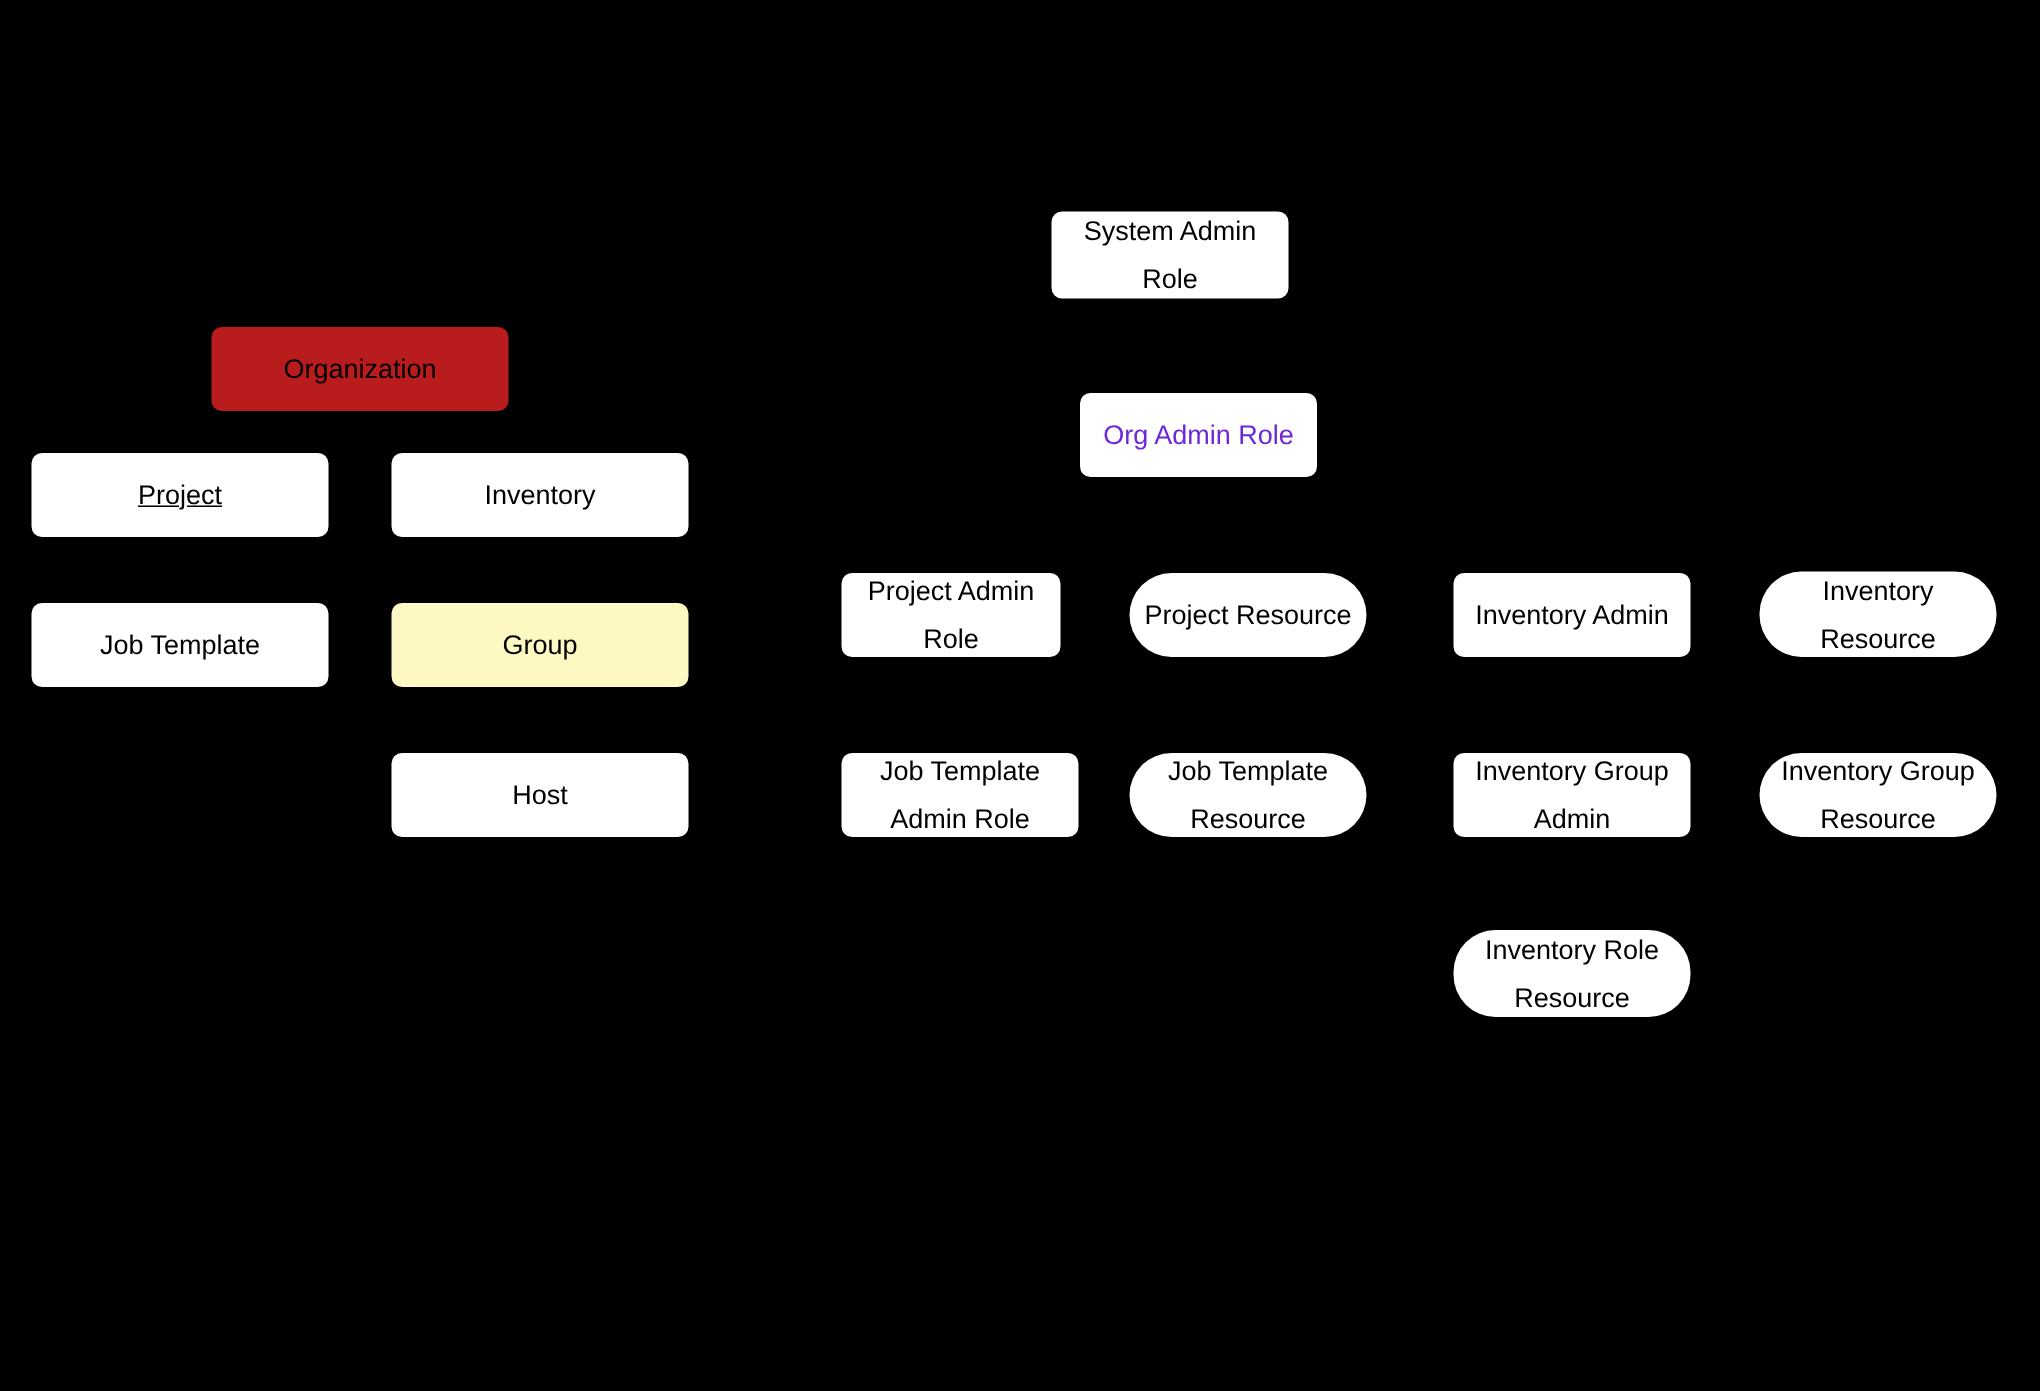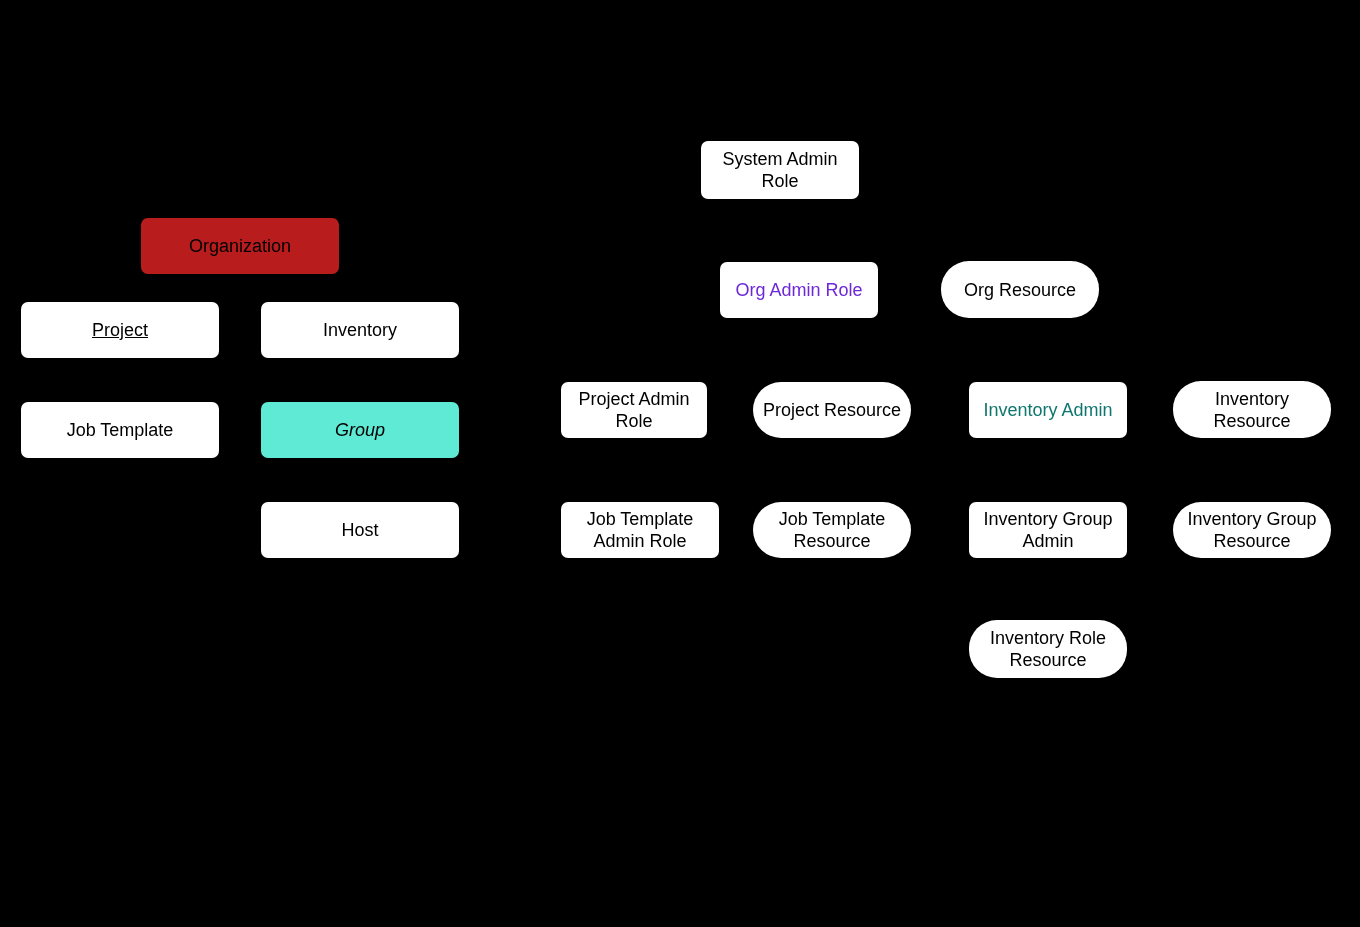--- a/index.html
+++ b/index.html
@@ -16,48 +16,47 @@
     font-family: "Liberation Sans", sans-serif;
   }
   .node {
     position: absolute;
     display: flex;
     align-items: center;
     justify-content: center;
     text-align: center;
     box-sizing: border-box;
     font-size: 18px;
-    line-height: 22px;
+    line-height: 32px;
     white-space: pre-line;
   }
   .node.rect {
     border-radius: 7px;
   }
   .node.stadium {
     border-radius: 28px;
   }
 </style>
 </head>
 <body>
 
 <div class="canvas" style="background: rgb(0, 0, 0);">
     <div class="node rect" style="left: 141px; top: 218px; width: 198px; height: 56px; background: #b91c1c; color: rgb(0, 0, 0);">Organization</div>
     <div class="node rect" style="left: 21px; top: 302px; width: 198px; height: 56px; background: rgb(255, 255, 255); color: rgb(0, 0, 0); text-decoration: underline;">Project</div>
     <div class="node rect" style="left: 261px; top: 302px; width: 198px; height: 56px; background: rgb(255, 255, 255); color: rgb(0, 0, 0);">Inventory</div>
     <div class="node rect" style="left: 21px; top: 402px; width: 198px; height: 56px; background: rgb(255, 255, 255); color: rgb(0, 0, 0);">Job Template</div>
-    <div class="node rect" style="left: 261px; top: 402px; width: 198px; height: 56px; background: #5eead4; color: rgb(0, 0, 0); font-style: italic;">Group</div>
+    <div class="node rect" style="left: 261px; top: 402px; width: 198px; height: 56px; background: #fef9c3; color: rgb(0, 0, 0);">Group</div>
     <div class="node rect" style="left: 261px; top: 502px; width: 198px; height: 56px; background: rgb(255, 255, 255); color: rgb(0, 0, 0);">Host</div>
     <div class="node rect" style="left: 701px; top: 141px; width: 158px; height: 58px; background: rgb(255, 255, 255); color: rgb(0, 0, 0);">System Admin
 Role</div>
     <div class="node rect" style="left: 720px; top: 262px; width: 158px; height: 56px; background: rgb(255, 255, 255); color: #6d28d9;">Org Admin Role</div>
-    <div class="node stadium" style="left: 941px; top: 261px; width: 158px; height: 57px; background: rgb(255, 255, 255); color: rgb(0, 0, 0);">Org Resource</div>
     <div class="node rect" style="left: 561px; top: 382px; width: 146px; height: 56px; background: rgb(255, 255, 255); color: rgb(0, 0, 0);">Project Admin
 Role</div>
     <div class="node stadium" style="left: 753px; top: 382px; width: 158px; height: 56px; background: rgb(255, 255, 255); color: rgb(0, 0, 0);">Project Resource</div>
-    <div class="node rect" style="left: 969px; top: 382px; width: 158px; height: 56px; background: rgb(255, 255, 255); color: #0f766e;">Inventory Admin</div>
+    <div class="node rect" style="left: 969px; top: 382px; width: 158px; height: 56px; background: rgb(255, 255, 255); color: #000000;">Inventory Admin</div>
     <div class="node stadium" style="left: 1173px; top: 381px; width: 158px; height: 57px; background: rgb(255, 255, 255); color: rgb(0, 0, 0);">Inventory
 Resource</div>
     <div class="node rect" style="left: 561px; top: 502px; width: 158px; height: 56px; background: rgb(255, 255, 255); color: rgb(0, 0, 0);">Job Template
 Admin Role</div>
     <div class="node stadium" style="left: 753px; top: 502px; width: 158px; height: 56px; background: rgb(255, 255, 255); color: rgb(0, 0, 0);">Job Template
 Resource</div>
     <div class="node rect" style="left: 969px; top: 502px; width: 158px; height: 56px; background: rgb(255, 255, 255); color: rgb(0, 0, 0);">Inventory Group
 Admin</div>
     <div class="node stadium" style="left: 1173px; top: 502px; width: 158px; height: 56px; background: rgb(255, 255, 255); color: rgb(0, 0, 0);">Inventory Group
 Resource</div>

